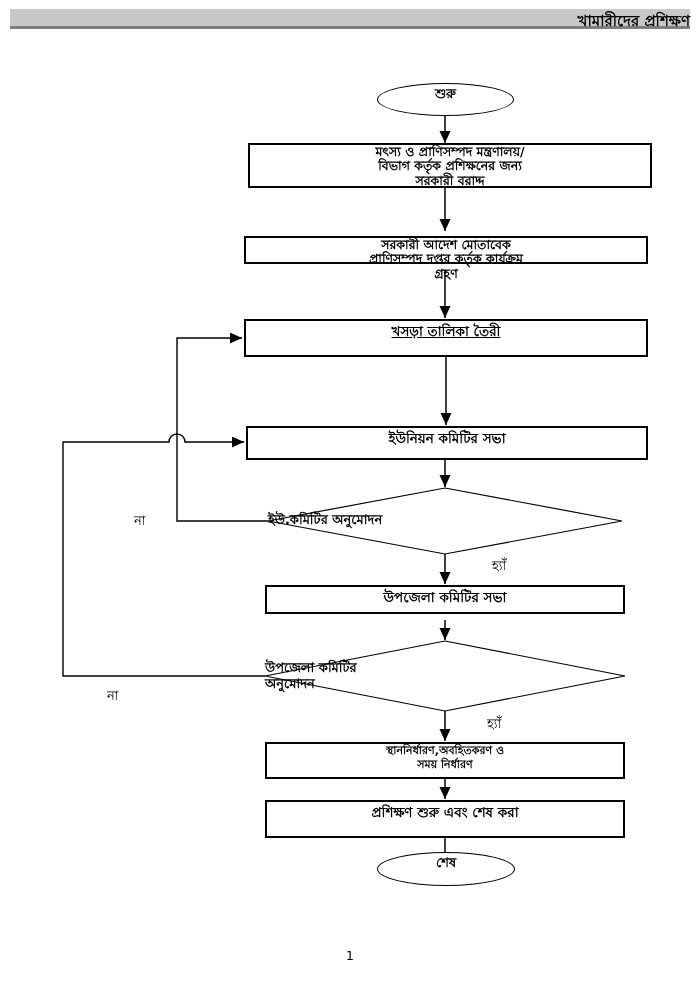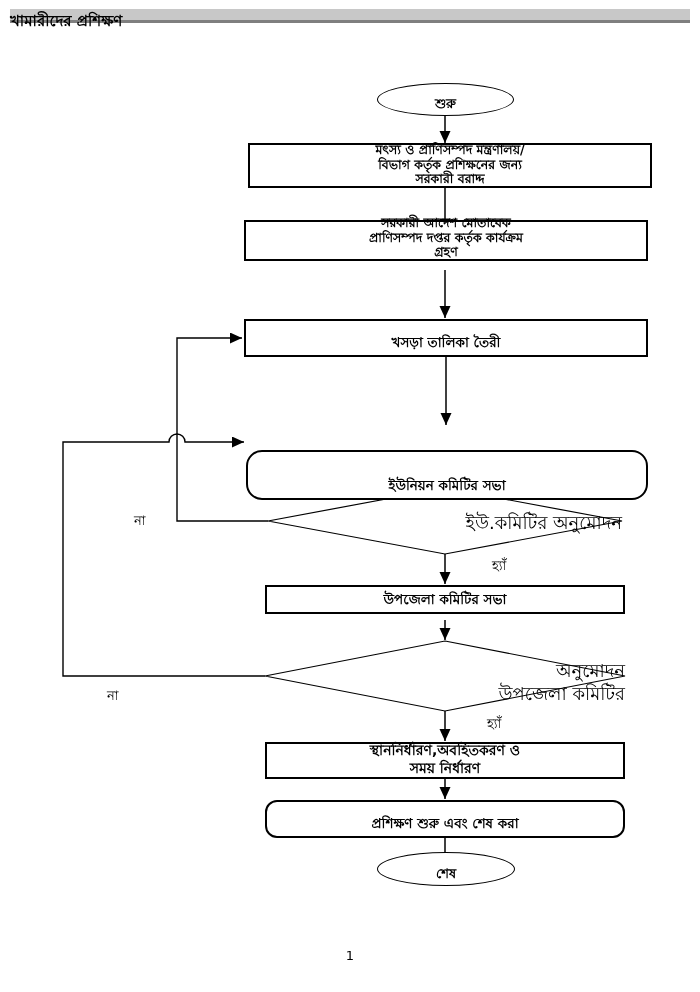--- a/index.html
+++ b/index.html
@@ -2,57 +2,57 @@
 <html><head>
 <meta charset="utf-8">
 <style>
   * { margin: 0; padding: 0; box-sizing: border-box; }
   html, body { width: 700px; height: 992px; background: #ffffff; overflow: hidden; }
   body { position: relative; font-family: "DejaVu Sans", "Liberation Sans", sans-serif; color: #000; }
 
   .abs { position: absolute; }
 
   .header-bar {
-    left: 10px; top: 9px; width: 680px; height: 14px;
+    left: 10px; top: 9px; width: 680px; height: 20px;
     background: #c8c8c8;
     border-bottom: 3px solid #7f7f7f;
-    text-align: left;
+    text-align: right;
     font-size: 15px; font-weight: bold;
     line-height: 24px;
   }
 
   svg.overlay { left: 0; top: 0; width: 700px; height: 992px; }
 
   .node {
     display: flex; flex-direction: column;
-    align-items: center; justify-content: flex-end;
+    align-items: center; justify-content: flex-start;
     text-align: center;
     font-weight: bold;
     background: #ffffff;
   }
   .rect-box { border: 2px solid #000; }
   .oval { border: 1.5px solid #000; border-radius: 50%; font-size: 13px; }
 
   .line3 { font-size: 12.5px; line-height: 1.14; }
-  .line2 { font-size: 14px; line-height: 1.25; }
+  .line2 { font-size: 11px; line-height: 1.25; }
   .line1 { font-size: 13.5px; }
 
   #start-oval { left: 377px; top: 83px;  width: 137px; height: 33px; }
   #end-oval   { left: 377px; top: 852px; width: 138px; height: 34px; }
 
   #box-1 { left: 248px; top: 143px; width: 404px; height: 45px; }
-  #box-2 { left: 244px; top: 220px; width: 404px; height: 41px; }
-  #box-3 { left: 244px; top: 319px; width: 404px; height: 38px; }
-  #box-4 { left: 246px; top: 450px; width: 402px; height: 50px; border-radius: 16px; }
+  #box-2 { left: 244px; top: 236px; width: 404px; height: 28px; }
+  #box-3 { left: 244px; top: 319px; width: 404px; height: 38px; text-decoration: underline; }
+  #box-4 { left: 246px; top: 426px; width: 402px; height: 34px; }
   #box-5 { left: 265px; top: 585px; width: 360px; height: 29px; }
   #box-6 { left: 265px; top: 742px; width: 360px; height: 37px; }
-  #box-7 { left: 265px; top: 800px; width: 360px; height: 38px; border-radius: 12px; }
+  #box-7 { left: 265px; top: 800px; width: 360px; height: 38px; }
 
   .diamond-text {
-    text-align: right; font-weight: normal; font-size: 18px; line-height: 1.25;
+    text-align: left; font-weight: bold; font-size: 13px; line-height: 1.25;
     background: transparent;
   }
   #dec-1-text { left: 268px; top: 512px; width: 354px; }
   #dec-2-text { left: 265px; top: 660px; width: 360px; }
 
   .edge-label { font-size: 13px; }
   #no-1  { left: 134px; top: 511px; }
   #yes-1 { left: 492px; top: 556px; }
   #no-2  { left: 107px; top: 686px; }
   #yes-2 { left: 487px; top: 714px; }
@@ -133,22 +133,22 @@
 </div>
 
 <div class="abs node rect-box line1" id="box-7">
   <div>প্রশিক্ষণ শুরু এবং শেষ করা</div>
 </div>
 
 <div class="abs diamond-text" id="dec-1-text">
   <div>ইউ.কমিটির অনুমোদন</div>
 </div>
 <div class="abs diamond-text" id="dec-2-text">
+  <div>উপজেলা কমিটির</div>
   <div>অনুমোদন</div>
-  <div>উপজেলা কমিটির</div>
 </div>
 
 <div class="abs edge-label" id="no-1">না</div>
 <div class="abs edge-label" id="yes-1">হ্যাঁ</div>
 <div class="abs edge-label" id="no-2">না</div>
 <div class="abs edge-label" id="yes-2">হ্যাঁ</div>
 
 <div class="abs page-number">1</div>
 
 </body></html>

